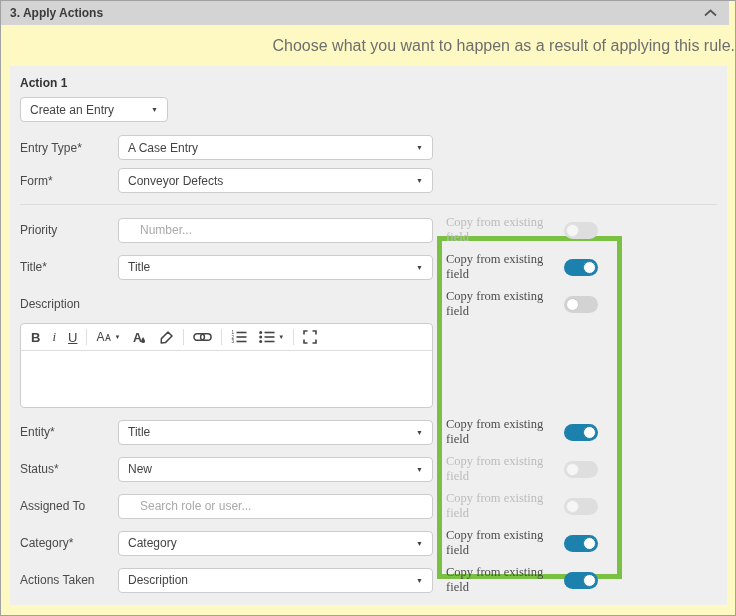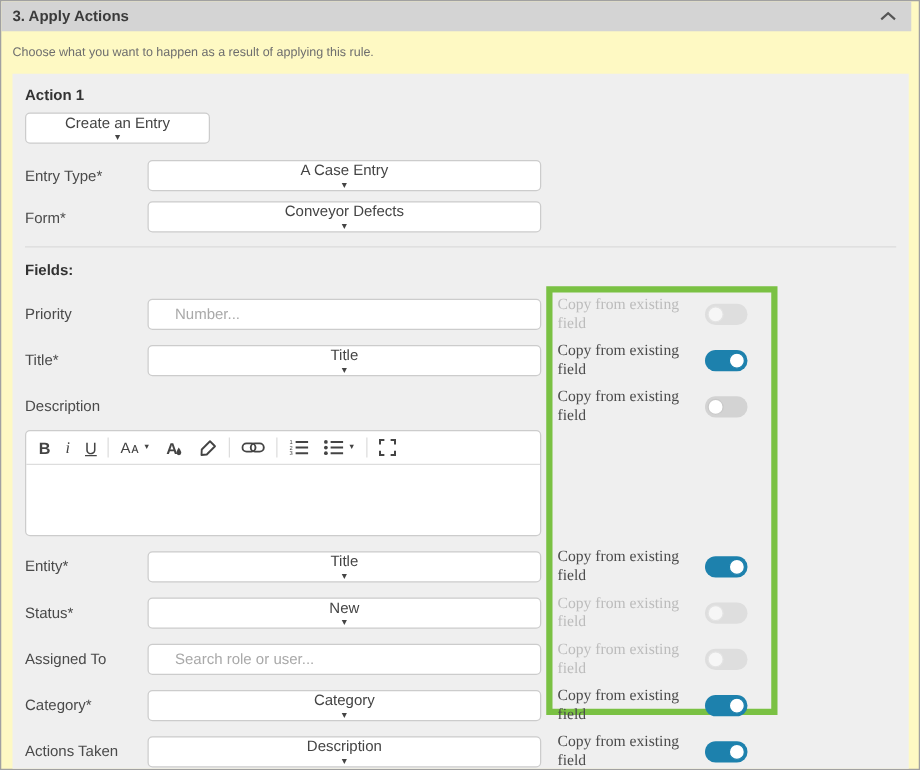--- a/index.html
+++ b/index.html
@@ -16,38 +16,38 @@
     overflow: hidden;
   }
   
   .hdr {
     height: 24px; margin-right: 6px;
     background: #d4d4d4;
     display: flex; align-items: center; justify-content: space-between;
     padding: 0 12px 0 9px;
   }
   .hdr-title { font-size: 12px; font-weight: bold; color: #3b3b3b; }
-  .subtitle { margin: 12px 0 0 9px; font-size: 10px; color: #6e6e6e; }
+  .subtitle { margin: 12px 0 0 9px; font-size: 16px; color: #6e6e6e; text-align: right; }
 
   
   .card {
     margin: 11px 8px 0 9px;
     background: #efefef;
     border-radius: 0;
     padding: 9px 10px 10px 10px;
     width: 717px;
   }
   .sec-heading { font-size: 12px; font-weight: bold; color: #333; line-height: 16px; }
 
   .select, .tinput {
     height: 25px; background: #fff;
     border: 1px solid #ccc; border-radius: 4px;
     font-size: 12px; color: #444;
     display: flex; align-items: center; justify-content: space-between;
-    padding: 0 9px; width: 315px; flex-direction: column;
+    padding: 0 9px; width: 315px;
   }
   .tinput { display: block; padding: 0 21px; line-height: 23px; }
   input.tinput::placeholder { color: #a9a9a9; }
   .caret { font-size: 7px; color: #444; line-height: 1; }
   .action-select { width: 148px; margin: 6px 0 13px 0; }
 
   .frow { display: flex; align-items: center; margin-bottom: 7px; }
   .frow.top-row { margin-bottom: 8px; }
   .flabel { width: 98px; font-size: 12px; color: #4a4a4a; flex: none; }
   .fctrl { width: 315px; flex: none; }
@@ -154,21 +154,20 @@
           <span class="caret">▼</span>
         </div>
       </div>
     </div>
 
     <div class="divider"></div>
 
     <div class="fields-section">
       <div class="highlight-box"></div>
 
-      <div class="sec-heading fields-heading">Fields:</div>
 
       <div class="frow">
         <div class="flabel">Priority</div>
         <div class="fctrl">
           <input class="tinput" type="text" placeholder="Number..." style="">
         </div>
         <div class="fcopy">
           <span class="copy-label muted">Copy from existing field</span>
           <div class="toggle disabled">
               <div class="knob"></div>

